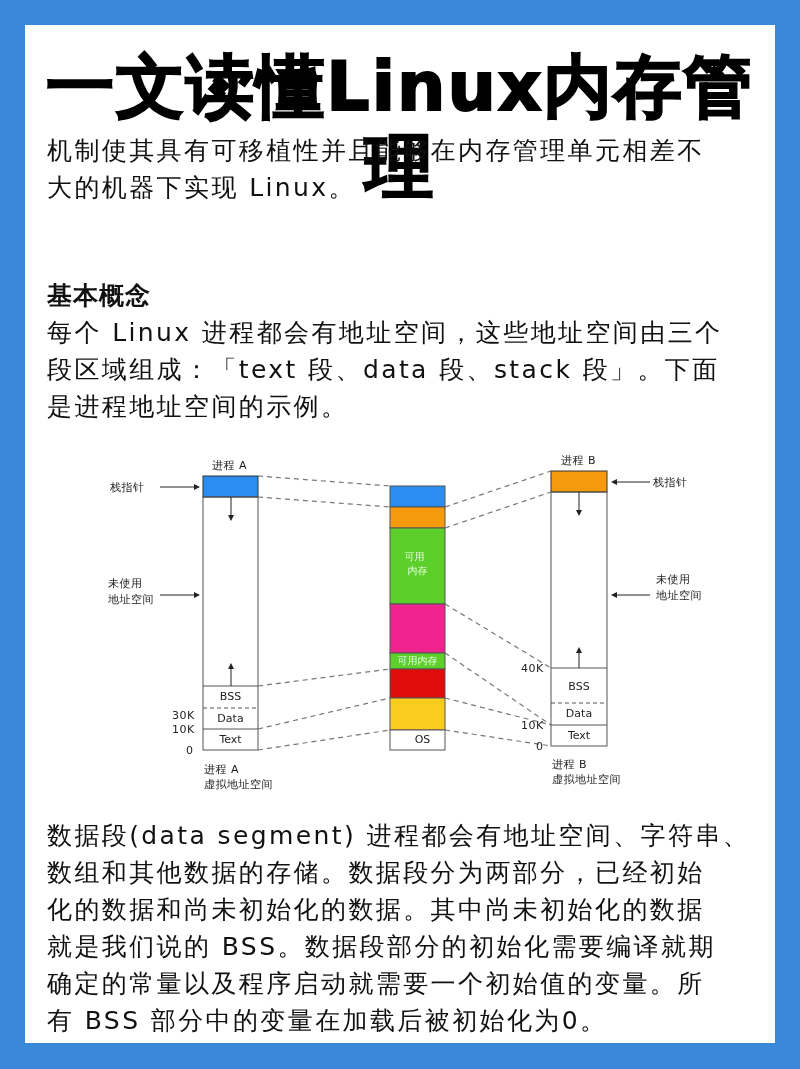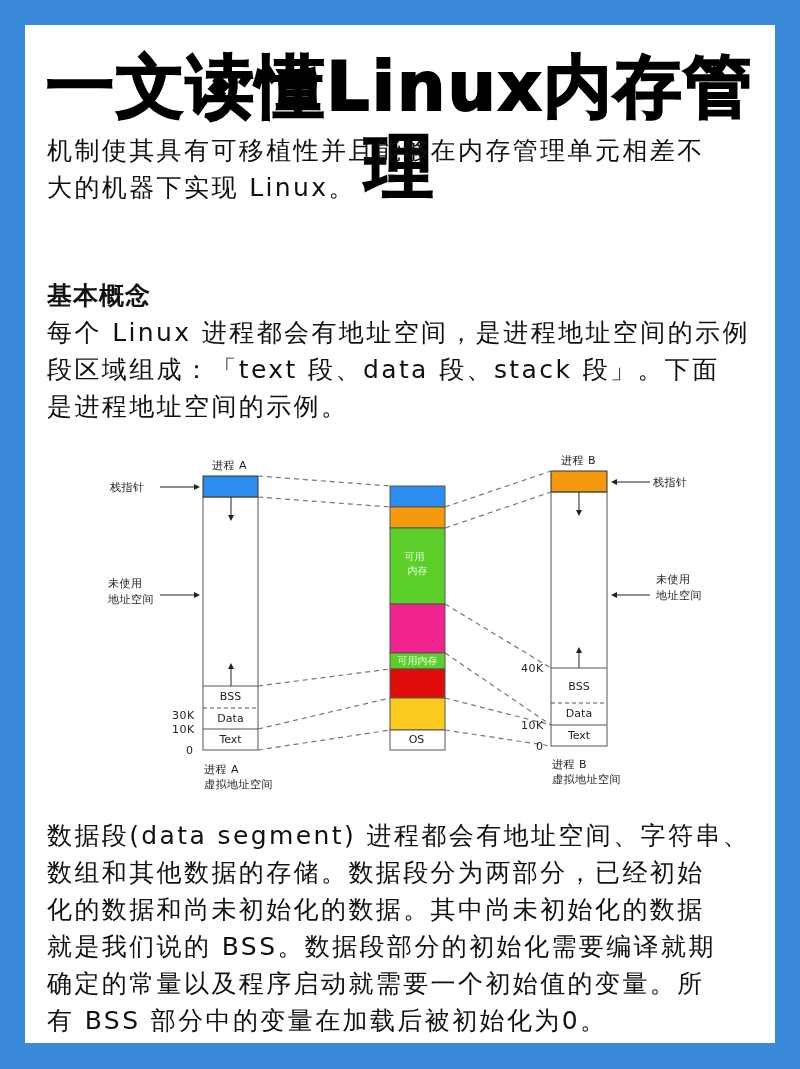--- a/index.html
+++ b/index.html
@@ -82,21 +82,21 @@
 
   <div class="title">一文读懂Linux内存管理</div>
 
   <div class="para" id="intro">
     <p>机制使其具有可移植性并且能够在内存管理单元相差不</p>
     <p>大的机器下实现 Linux。</p>
   </div>
 
   <div class="para" id="concept">
     <p class="heading">基本概念</p>
-    <p>每个 Linux 进程都会有地址空间，是进程地址空间的示例</p>
+    <p>每个 Linux 进程都会有地址空间，这些地址空间由三个</p>
     <p>段区域组成：「text 段、data 段、stack 段」。下面</p>
     <p>是进程地址空间的示例。</p>
   </div>
 
   <div class="diagram">
     <svg width="620" height="345" viewBox="0 0 620 345">
 
       <g>
         <rect x="103" y="21" width="55" height="21" fill="#2b8df0" stroke="#333" stroke-width="1"></rect>
         <rect x="103" y="42" width="55" height="253" fill="none" stroke="#555" stroke-width="1"></rect>
@@ -174,21 +174,21 @@
     <div class="seglabel" style="left:103px; top:278px; width:55px;">Text</div>
     <div class="dlabel" style="left:72px; top:224px;margin-top:29px;">30K</div>
     <div class="dlabel" style="left:72px; top:267px;">10K</div>
     <div class="dlabel" style="left:86px; top:288px;">0</div>
     <div class="dlabel" style="left:104px; top:307px;">进程 A</div>
     <div class="dlabel" style="left:104px; top:322px;">虚拟地址空间</div>
 
     <div class="memlabel" style="left:290px; top:95px; width:49px;">可用</div>
     <div class="memlabel" style="left:290px; top:109px; width:55px;">内存</div>
     <div class="memlabel" style="left:290px; top:199px; width:55px;">可用内存</div>
-    <div class="seglabel" style="left:284px; top:278px; width:65px;">OS</div>
+    <div class="seglabel" style="left:290px; top:278px; width:65px;">OS</div>
 
     <div class="dlabel" style="left:461px; top:-2px;">进程 B</div>
     <div class="dlabel" style="left:553px; top:20px;">栈指针</div>
     <div class="dlabel" style="left:556px; top:117px;">未使用</div>
     <div class="dlabel" style="left:556px; top:133px;">地址空间</div>
     <div class="seglabel" style="left:451px; top:225px; width:56px;">BSS</div>
     <div class="seglabel" style="left:451px; top:252px; width:56px;">Data</div>
     <div class="seglabel" style="left:451px; top:274px; width:56px;">Text</div>
     <div class="dlabel" style="left:421px; top:206px;">40K</div>
     <div class="dlabel" style="left:421px; top:263px;">10K</div>

